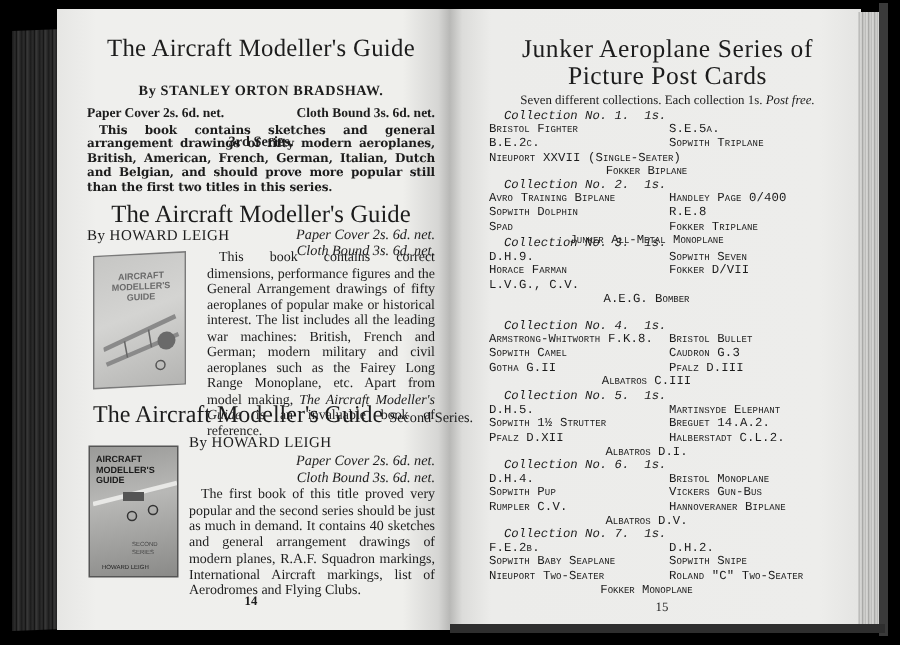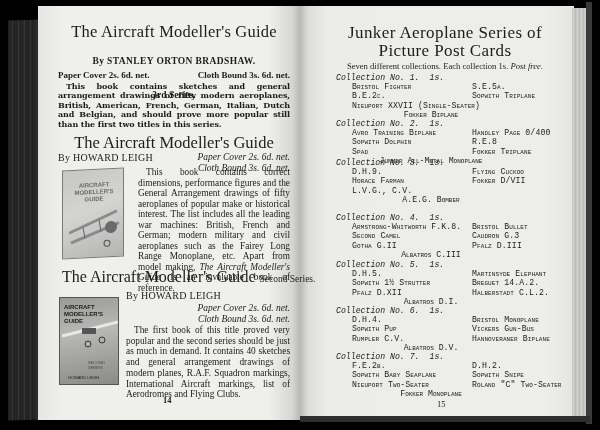--- a/index.html
+++ b/index.html
@@ -70,21 +70,21 @@
   .pnum-l { position: absolute; top: 395px; left: 163px; font-size: 8.5px; font-weight: bold; }
 
   
   .rp { position: absolute; }
   .r-title { left: 330px; top: 24px; width: 230px; text-align: center; font-size: 17px; line-height: 18px; letter-spacing: 0.4px; }
   .r-intro { left: 330px; top: 61px; width: 230px; text-align: center; font-size: 8.6px; }
   .r-intro i { font-style: italic; }
   .coll { position: absolute; left: 326px; width: 240px; font-size: 8.2px; line-height: 9.2px; font-family: Liberation Mono, monospace; }
   .coll .head { font-style: italic; padding-left: 10px; }
   .coll .head .price { margin-left: 10px; }
-  .coll .grid { display: grid; grid-template-columns: 120px 120px; margin-left: 26px; }
+  .coll .grid { display: grid; grid-template-columns: 120px 120px; }
   .coll .cell { font-variant: small-caps; white-space: nowrap; letter-spacing: 0.1px; }
   .coll .center { text-align: center; font-variant: small-caps; padding-right: 30px; }
   .pnum-r { position: absolute; top: 399px; left: 437px; font-size: 8.5px; }
 </style>
 </head>
 <body>
 
 <div class="left-edges"></div>
 <div class="left-page"></div>
 <div class="right-page"></div>
@@ -168,34 +168,34 @@
     <div class="cell">Spad</div>
       <div class="cell">Fokker Triplane</div>
   </div>
   <div class="center">Junker All-Metal Monoplane</div>
 </div>
 
 <div class="coll" style="top:158px">
   <div class="head"><span>Collection No. 3.</span><span class="price">1s.</span></div>
   <div class="grid">
     <div class="cell">D.H.9.</div>
-    <div class="cell">Flying Cuckoo</div>
+    <div class="cell">Sopwith Seven</div>
       <div class="cell">Horace Farman</div>
     <div class="cell">Fokker D/VII</div>
       <div class="cell">L.V.G., C.V.</div>
   </div>
   <div class="center">A.E.G. Bomber</div>
 </div>
 
 <div class="coll" style="top:213px">
   <div class="head"><span>Collection No. 4.</span><span class="price">1s.</span></div>
   <div class="grid">
     <div class="cell">Armstrong-Whitworth F.K.8.</div>
       <div class="cell">Bristol Bullet</div>
-    <div class="cell">Second Camel</div>
+    <div class="cell">Sopwith Camel</div>
       <div class="cell">Caudron G.3</div>
     <div class="cell">Gotha G.II</div>
       <div class="cell">Pfalz D.III</div>
   </div>
   <div class="center">Albatros C.III</div>
 </div>
 
 <div class="coll" style="top:260px">
   <div class="head"><span>Collection No. 5.</span><span class="price">1s.</span></div>
   <div class="grid">

